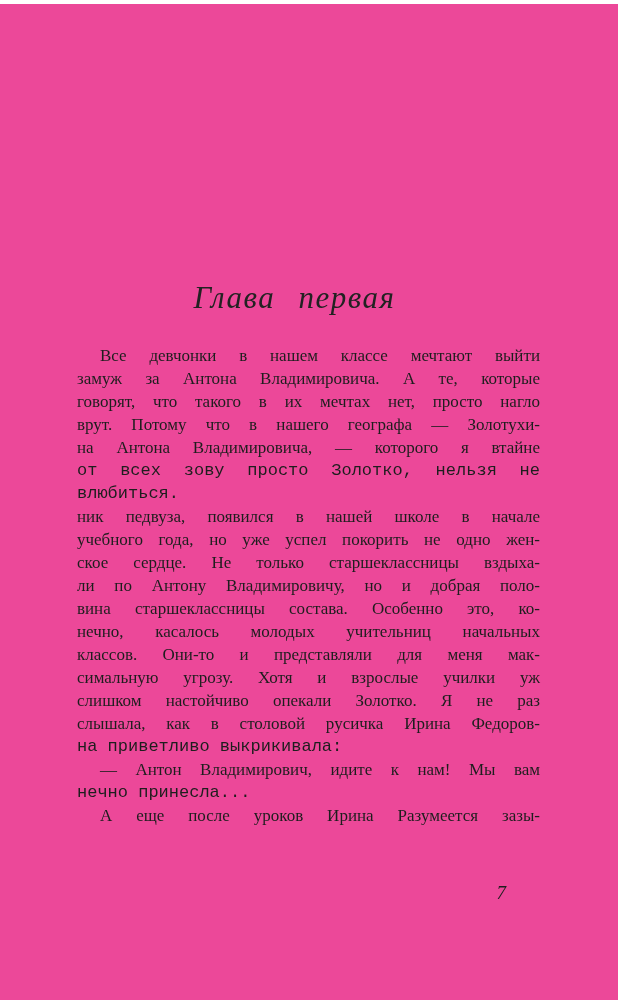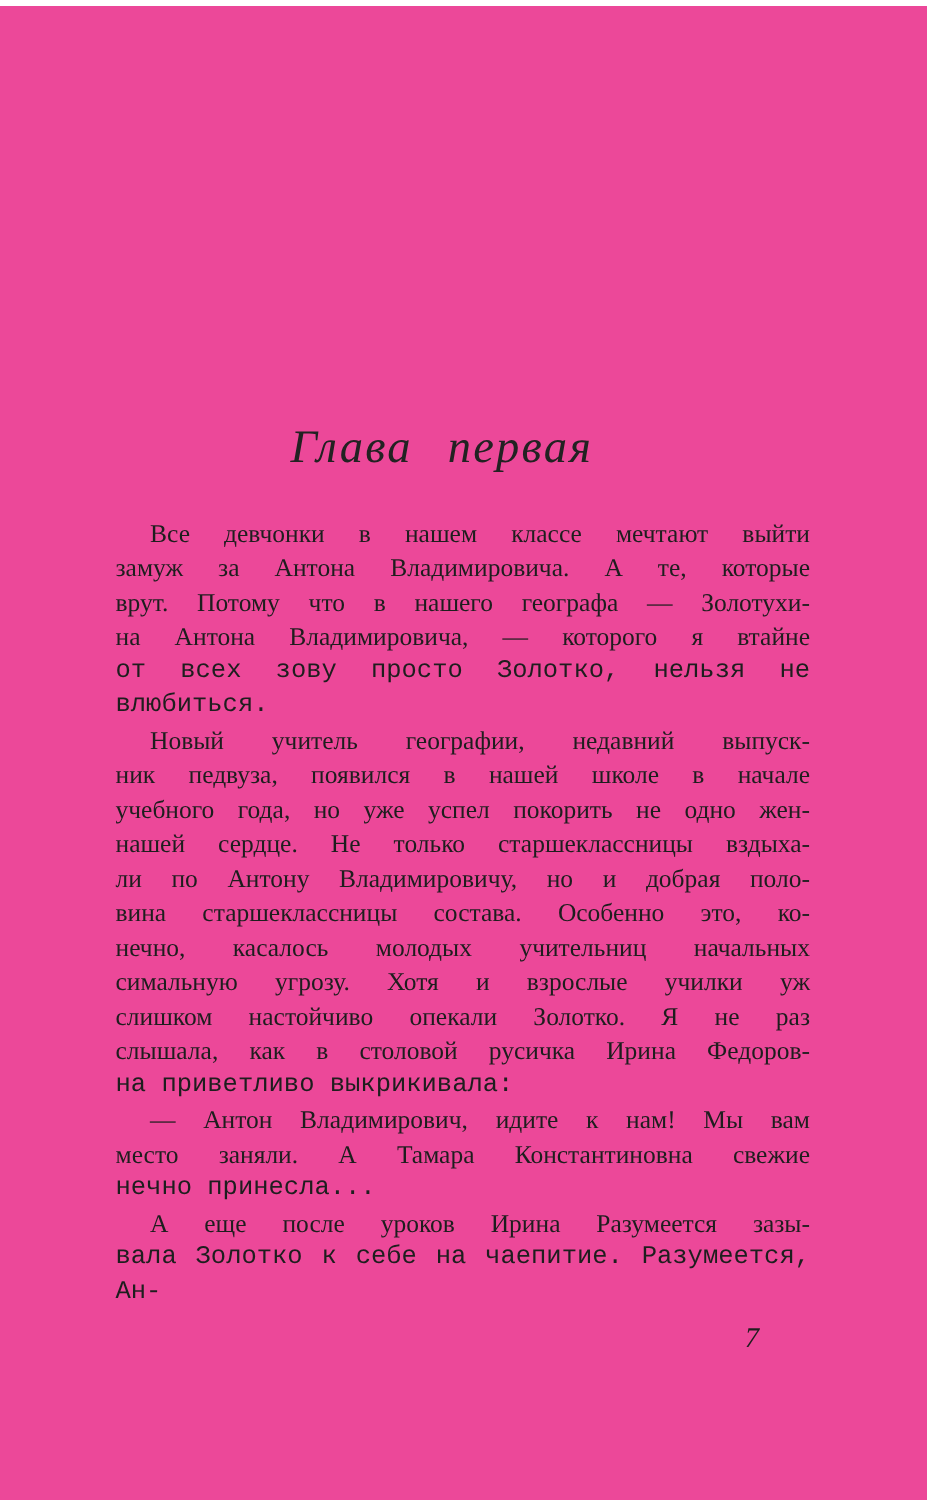--- a/index.html
+++ b/index.html
@@ -69,42 +69,41 @@
 </head>
 <body>
 
 <div class="page">
   <h1 class="chapter-title">Глава первая</h1>
 
   <div class="body-text">
       <div class="para">
         <div class="line first">Все девчонки в нашем классе мечтают выйти</div>
         <div class="line">замуж за Антона Владимировича. А те, которые</div>
+        <div class="line">говорят, что такого в их мечтах нет, просто нагло</div>
         <div class="line">врут. Потому что в нашего географа — Золотухи-</div>
         <div class="line">на Антона Владимировича, — которого я втайне</div>
         <div class="line last">от всех зову просто Золотко, нельзя не влюбиться.</div>
       </div>
       <div class="para">
-        <div class="line first">Новый учитель географии, недавний выпуск-</div>
         <div class="line">ник педвуза, появился в нашей школе в начале</div>
         <div class="line">учебного года, но уже успел покорить не одно жен-</div>
-        <div class="line">нашей сердце. Не только старшеклассницы вздыха-</div>
+        <div class="line">ское сердце. Не только старшеклассницы вздыха-</div>
         <div class="line">ли по Антону Владимировичу, но и добрая поло-</div>
         <div class="line">вина старшеклассницы состава. Особенно это, ко-</div>
         <div class="line">нечно, касалось молодых учительниц начальных</div>
+        <div class="line">классов. Они-то и представляли для меня мак-</div>
         <div class="line">симальную угрозу. Хотя и взрослые училки уж</div>
         <div class="line">слишком настойчиво опекали Золотко. Я не раз</div>
         <div class="line">слышала, как в столовой русичка Ирина Федоров-</div>
         <div class="line last">на приветливо выкрикивала:</div>
       </div>
       <div class="para">
         <div class="line first">— Антон Владимирович, идите к нам! Мы вам</div>
-        <div class="line">место заняли. А Тамара Константиновна свежие</div>
         <div class="line last">нечно принесла...</div>
       </div>
       <div class="para">
         <div class="line first">А еще после уроков Ирина Разумеется зазы-</div>
-        <div class="line last jlast">вала Золотко к себе на чаепитие. Разумеется, Ан-</div>
       </div>
     </div>
 
   <div class="folio">7</div>
 </div>
 
 </body></html>

